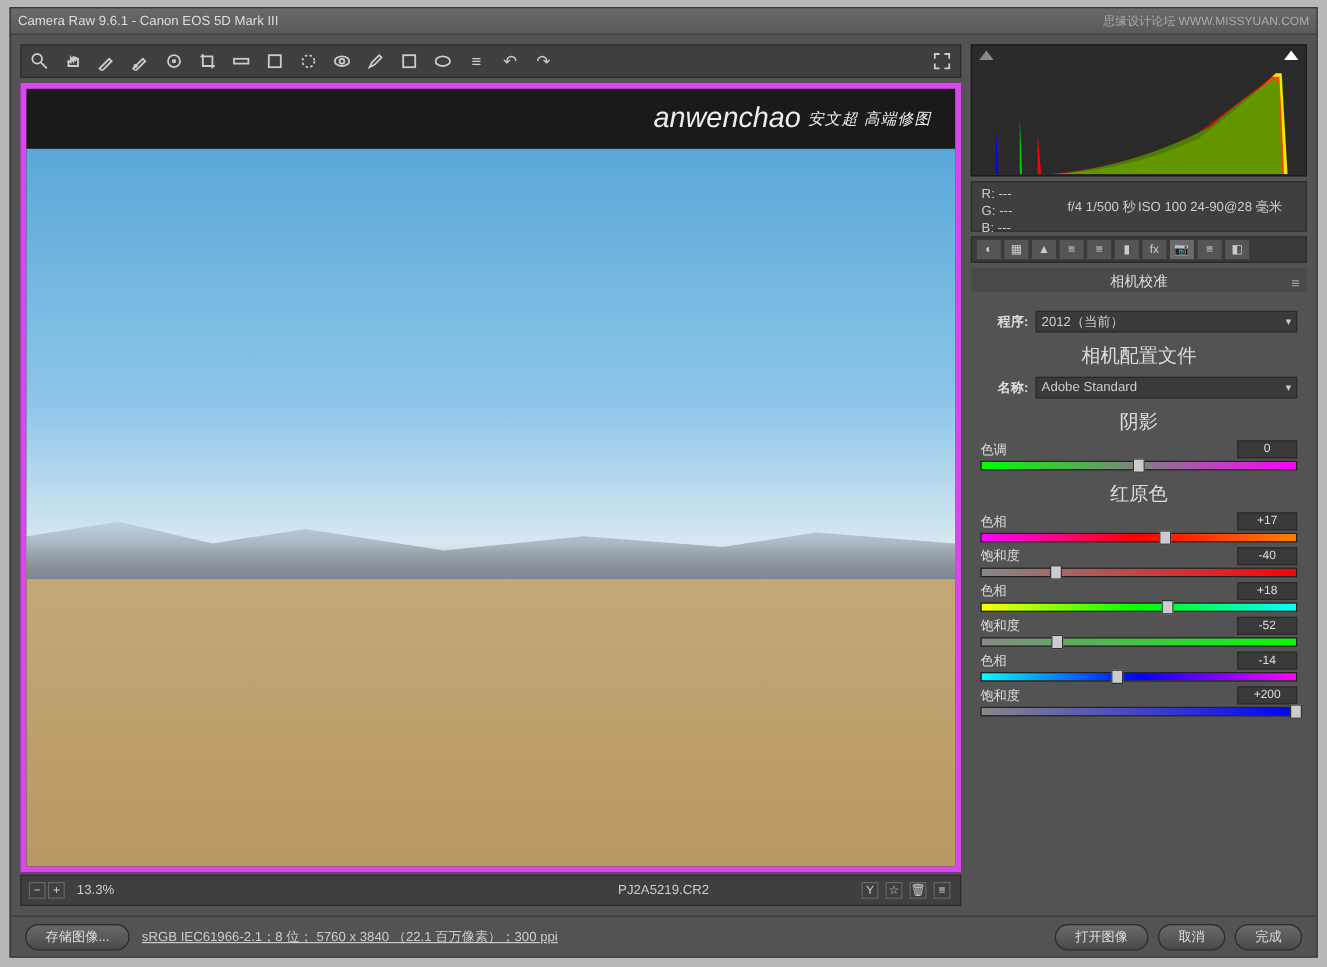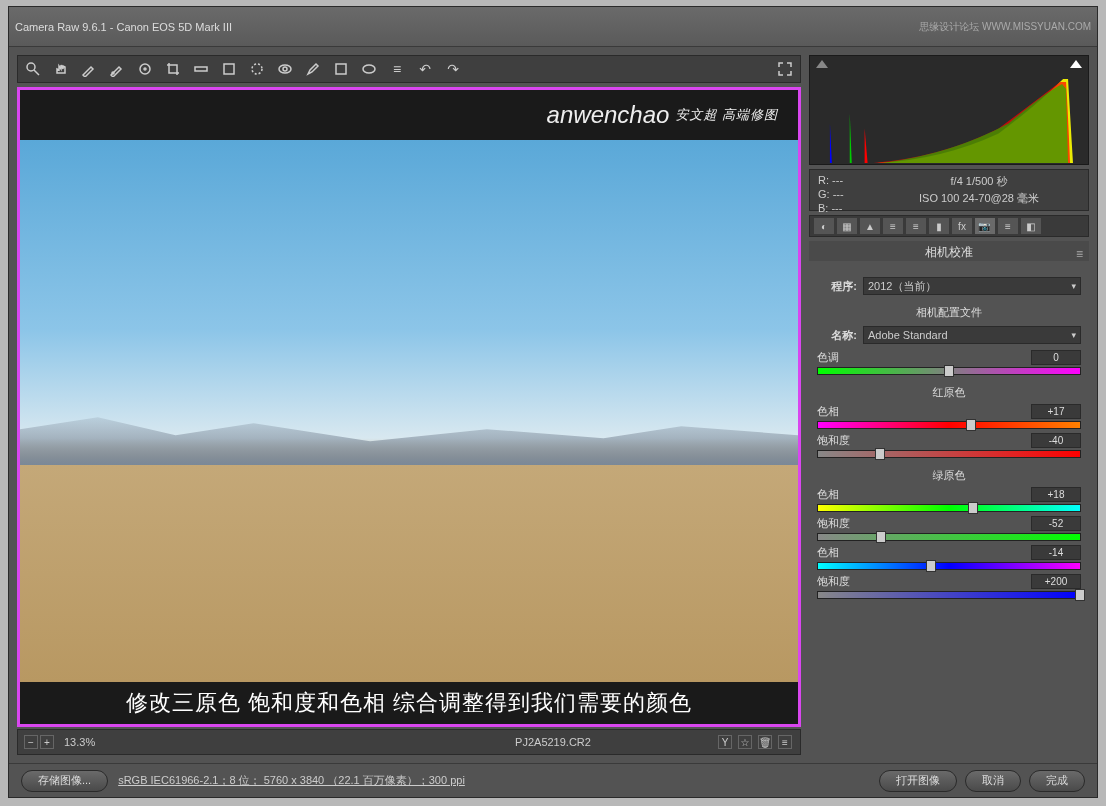--- a/index.html
+++ b/index.html
@@ -1,58 +1,58 @@
 <!DOCTYPE html>
 <html><head>
 <meta charset="utf-8">
 <style>
 * { margin:0; padding:0; box-sizing:border-box; font-family:Tahoma,Arial,sans-serif; }
 body { background:#b8b8b8; width:1106px; height:806px; overflow:hidden; }
 .window { position:absolute; left:8px; top:6px; width:1090px; height:792px; background:#535353; border:1px solid #2a2a2a; display:flex; flex-direction:column; }
-.titlebar { height:40px; background:linear-gradient(#6a6a6a,#5a5a5a); display:flex; align-items:center; padding:0 6px; font-size:11px; color:#ddd; border-bottom:1px solid #3a3a3a; }
+.titlebar { height:22px; background:linear-gradient(#6a6a6a,#5a5a5a); display:flex; align-items:center; padding:0 6px; font-size:11px; color:#ddd; border-bottom:1px solid #3a3a3a; }
 .titlebar .title-l { flex:0 0 auto; }
 .titlebar .title-r { margin-left:auto; font-size:10px; color:#aaa; }
 .content { flex:1; display:flex; background:#535353; padding:8px; gap:8px; }
 .left { flex:1; display:flex; flex-direction:column; }
 .toolbar { height:28px; background:#3f3f3f; border:1px solid #2a2a2a; display:flex; align-items:center; padding:0 6px; gap:10px; }
 .tool { width:18px; height:18px; display:flex; align-items:center; justify-content:center; color:#ccc; font-size:14px; cursor:pointer; }
 .tool svg { width:16px; height:16px; stroke:#ccc; fill:none; stroke-width:1.5; }
 .tool.fs { margin-left:auto; }
-.preview { flex:1; background:#1a1a1a; border:3px solid #d946ef; display:flex; flex-direction:column; position:relative; margin-top:4px; }
+.preview { flex:1; background:#1a1a1a; border:5px solid #d946ef; display:flex; flex-direction:column; position:relative; margin-top:4px; }
 .watermark { height:50px; display:flex; justify-content:flex-end; align-items:center; padding:0 20px; color:#eee; font-style:italic; font-family:cursive; }
 .watermark .wm1 { font-size:24px; font-style:italic; margin-right:6px; }
 .watermark .wm2 { font-size:13px; letter-spacing:1px; }
 .photo { flex:1; background:linear-gradient(to bottom,#5aa8d8 0%,#8cc5e8 35%,#d8e8f0 55%,#c4a878 60%,#b89862 100%); position:relative; }
 .mountains { position:absolute; bottom:40%; left:0; right:0; height:60px; background:linear-gradient(to top,#7a8898,transparent); clip-path:polygon(0 100%,0 40%,10% 20%,20% 50%,30% 30%,45% 60%,60% 40%,75% 55%,85% 35%,100% 50%,100% 100%); }
 .caption { height:42px; background:#1a1a1a; color:#fff; font-size:22px; display:flex; align-items:center; justify-content:center; letter-spacing:1px; }
 .preview-footer { height:26px; background:#3f3f3f; border:1px solid #2a2a2a; display:flex; align-items:center; padding:0 6px; font-size:11px; color:#ccc; margin-top:2px; }
 .pf-box { border:1px solid #666; width:14px; height:14px; display:flex; align-items:center; justify-content:center; margin-right:2px; font-size:10px; }
 .pf-zoom { margin-left:8px; }
 .pf-file { position:absolute; left:50%; transform:translateX(-50%); }
 .pf-right { margin-left:auto; display:flex; gap:4px; }
 .right { width:280px; display:flex; flex-direction:column; gap:4px; }
 .histogram { height:110px; background:#2a2a2a; border:1px solid #1a1a1a; position:relative; }
 .histo-tri { position:absolute; top:4px; width:0; height:0; border-left:6px solid transparent; border-right:6px solid transparent; border-bottom:8px solid #888; }
 .histo-tri.l { left:6px; }
 .histo-tri.r { right:6px; border-bottom-color:#fff; }
 .histo-svg { position:absolute; left:10px; right:10px; bottom:2px; top:18px; }
 .meta { height:42px; background:#3f3f3f; border:1px solid #2a2a2a; display:flex; font-size:11px; color:#ccc; padding:4px 8px; }
 .meta-l { display:flex; flex-direction:column; gap:2px; width:60px; }
-.meta-r { flex:1; display:flex; flex-direction:column; align-items:center; justify-content:center; gap:2px; }
+.meta-r { flex:1; display:flex; flex-direction:row; align-items:center; justify-content:center; gap:2px; }
 .tabs { height:22px; background:#3a3a3a; border:1px solid #2a2a2a; display:flex; align-items:center; padding:0 4px; gap:3px; }
 .tab { width:20px; height:16px; background:#555; display:flex; align-items:center; justify-content:center; font-size:10px; color:#ccc; cursor:pointer; }
 .tab.active { background:#6a6a6a; }
 .panel-title { height:20px; background:#4a4a4a; color:#ddd; font-size:12px; display:flex; align-items:flex-end; justify-content:center; position:relative; }
 .panel-title .menu { position:absolute; right:6px; font-size:12px; color:#aaa; cursor:pointer; }
 .panel { flex:1; background:#535353; overflow:auto; padding:6px 8px; }
 .row { display:flex; align-items:center; margin:6px 0; font-size:11px; color:#ddd; gap:6px; }
 .row label { width:40px; text-align:right;font-weight:bold; }
 .row .sel { flex:1; height:18px; background:#3a3a3a; border:1px solid #2a2a2a; color:#ccc; font-size:11px; padding:0 4px; display:flex; align-items:center; }
 .row .sel .chev { margin-left:auto; font-size:9px; }
-.section-title { text-align:center; font-size:11px; color:#ddd; margin:10px 0 4px; }
+.section-title { text-align:center; font-size:16px; color:#ddd; margin:10px 0 4px; }
 .slider-row { margin:4px 0; }
 .slider-head { display:flex; font-size:11px; color:#ddd; margin-bottom:2px; }
 .slider-head .sl { width:44px; }
 .slider-head .sv { margin-left:auto; width:50px; height:15px; background:#3a3a3a; border:1px solid #2a2a2a; text-align:center; font-size:10px; line-height:13px; }
 .track { height:8px; position:relative; border:1px solid #222; }
 .track.tint { background:linear-gradient(to right,#0f0,#808080,#f0f); }
 .track.red-hue { background:linear-gradient(to right,#f0f,#f00,#ff8000); }
 .track.red-sat { background:linear-gradient(to right,#888,#f00); }
 .track.green-hue { background:linear-gradient(to right,#ff0,#0f0,#0ff); }
 .track.green-sat { background:linear-gradient(to right,#888,#0f0); }
@@ -154,21 +154,20 @@
           </div>
    </div>
    <div class="preview">
     <div class="watermark">
      <span class="wm1">anwenchao</span>
      <span class="wm2">安文超 高端修图</span>
     </div>
     <div class="photo">
      <div class="mountains"></div>
     </div>
-    <div class="caption">修改三原色  饱和度和色相  综合调整得到我们需要的颜色</div>
    </div>
    <div class="preview-footer">
     <div class="pf-box">−</div>
     <div class="pf-box">+</div>
     <span class="pf-zoom">13.3%</span>
     <span class="pf-file">PJ2A5219.CR2</span>
     <div class="pf-right">
      <div class="pf-box">Y</div>
      <div class="pf-box">☆</div>
      <div class="pf-box">🗑</div>
@@ -190,21 +189,21 @@
     </svg>
    </div>
    <div class="meta">
     <div class="meta-l">
      <span>R:  ---</span>
      <span>G:  ---</span>
      <span>B:  ---</span>
     </div>
     <div class="meta-r">
      <span>f/4  1/500 秒</span>
-     <span>ISO 100   24-70@28 毫米</span>
+     <span>ISO 100   24-90@28 毫米</span>
     </div>
    </div>
    <div class="tabs">
     <div class="tab">◐</div>
     <div class="tab">▦</div>
     <div class="tab">▲</div>
     <div class="tab">≡</div>
     <div class="tab">≡</div>
     <div class="tab">▮</div>
     <div class="tab">fx</div>
@@ -225,20 +224,21 @@
             </div>
     </div>
     <div class="section-title">相机配置文件</div>
     <div class="row">
      <label>名称:</label>
      <div class="sel">
               <span>Adobe Standard</span>
               <span class="chev">▾</span>
             </div>
     </div>
+    <div class="section-title">阴影</div>
     <div class="slider-row">
      <div class="slider-head">
               <span class="sl">色调</span>
               <span class="sv">0</span>
             </div>
      <div class="track tint">
               <div class="thumb" style="left:50%"></div>
             </div>
     </div>
     <div class="section-title">红原色</div>
@@ -253,21 +253,20 @@
     </div>
     <div class="slider-row">
      <div class="slider-head">
               <span class="sl">饱和度</span>
               <span class="sv">-40</span>
             </div>
      <div class="track red-sat">
               <div class="thumb" style="left:23.5%"></div>
             </div>
     </div>
-    <div class="section-title">绿原色</div>
     <div class="slider-row">
      <div class="slider-head">
               <span class="sl">色相</span>
               <span class="sv">+18</span>
             </div>
      <div class="track green-hue">
               <div class="thumb" style="left:59%"></div>
             </div>
     </div>
     <div class="slider-row">

